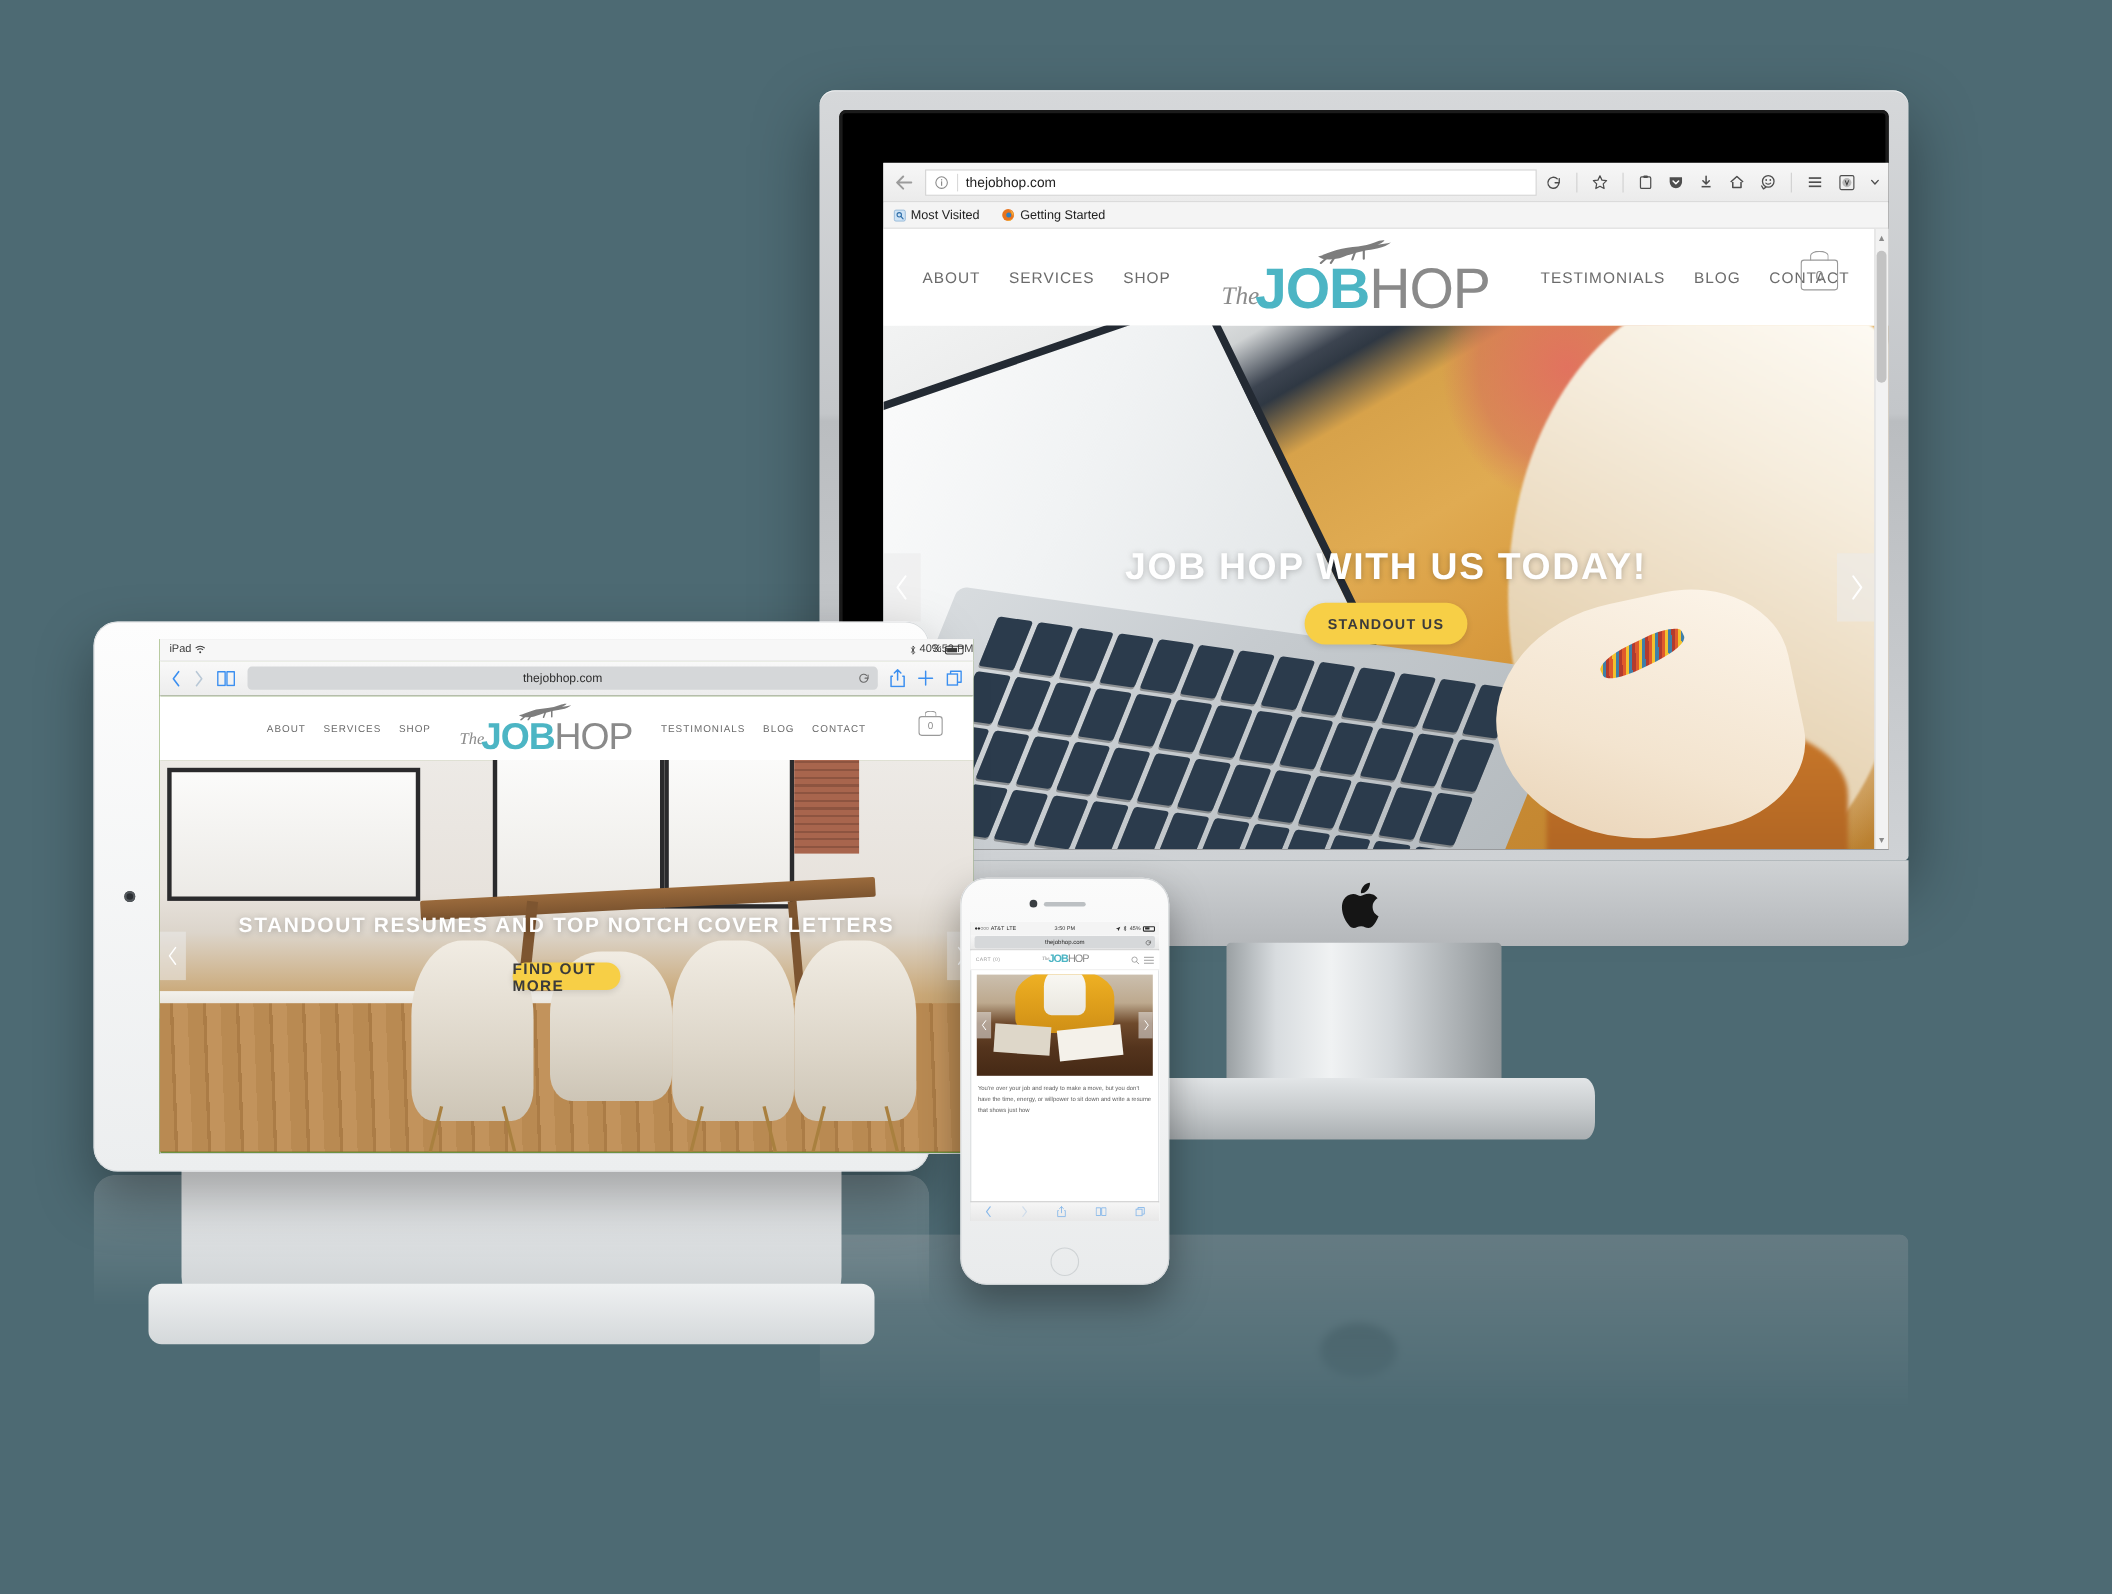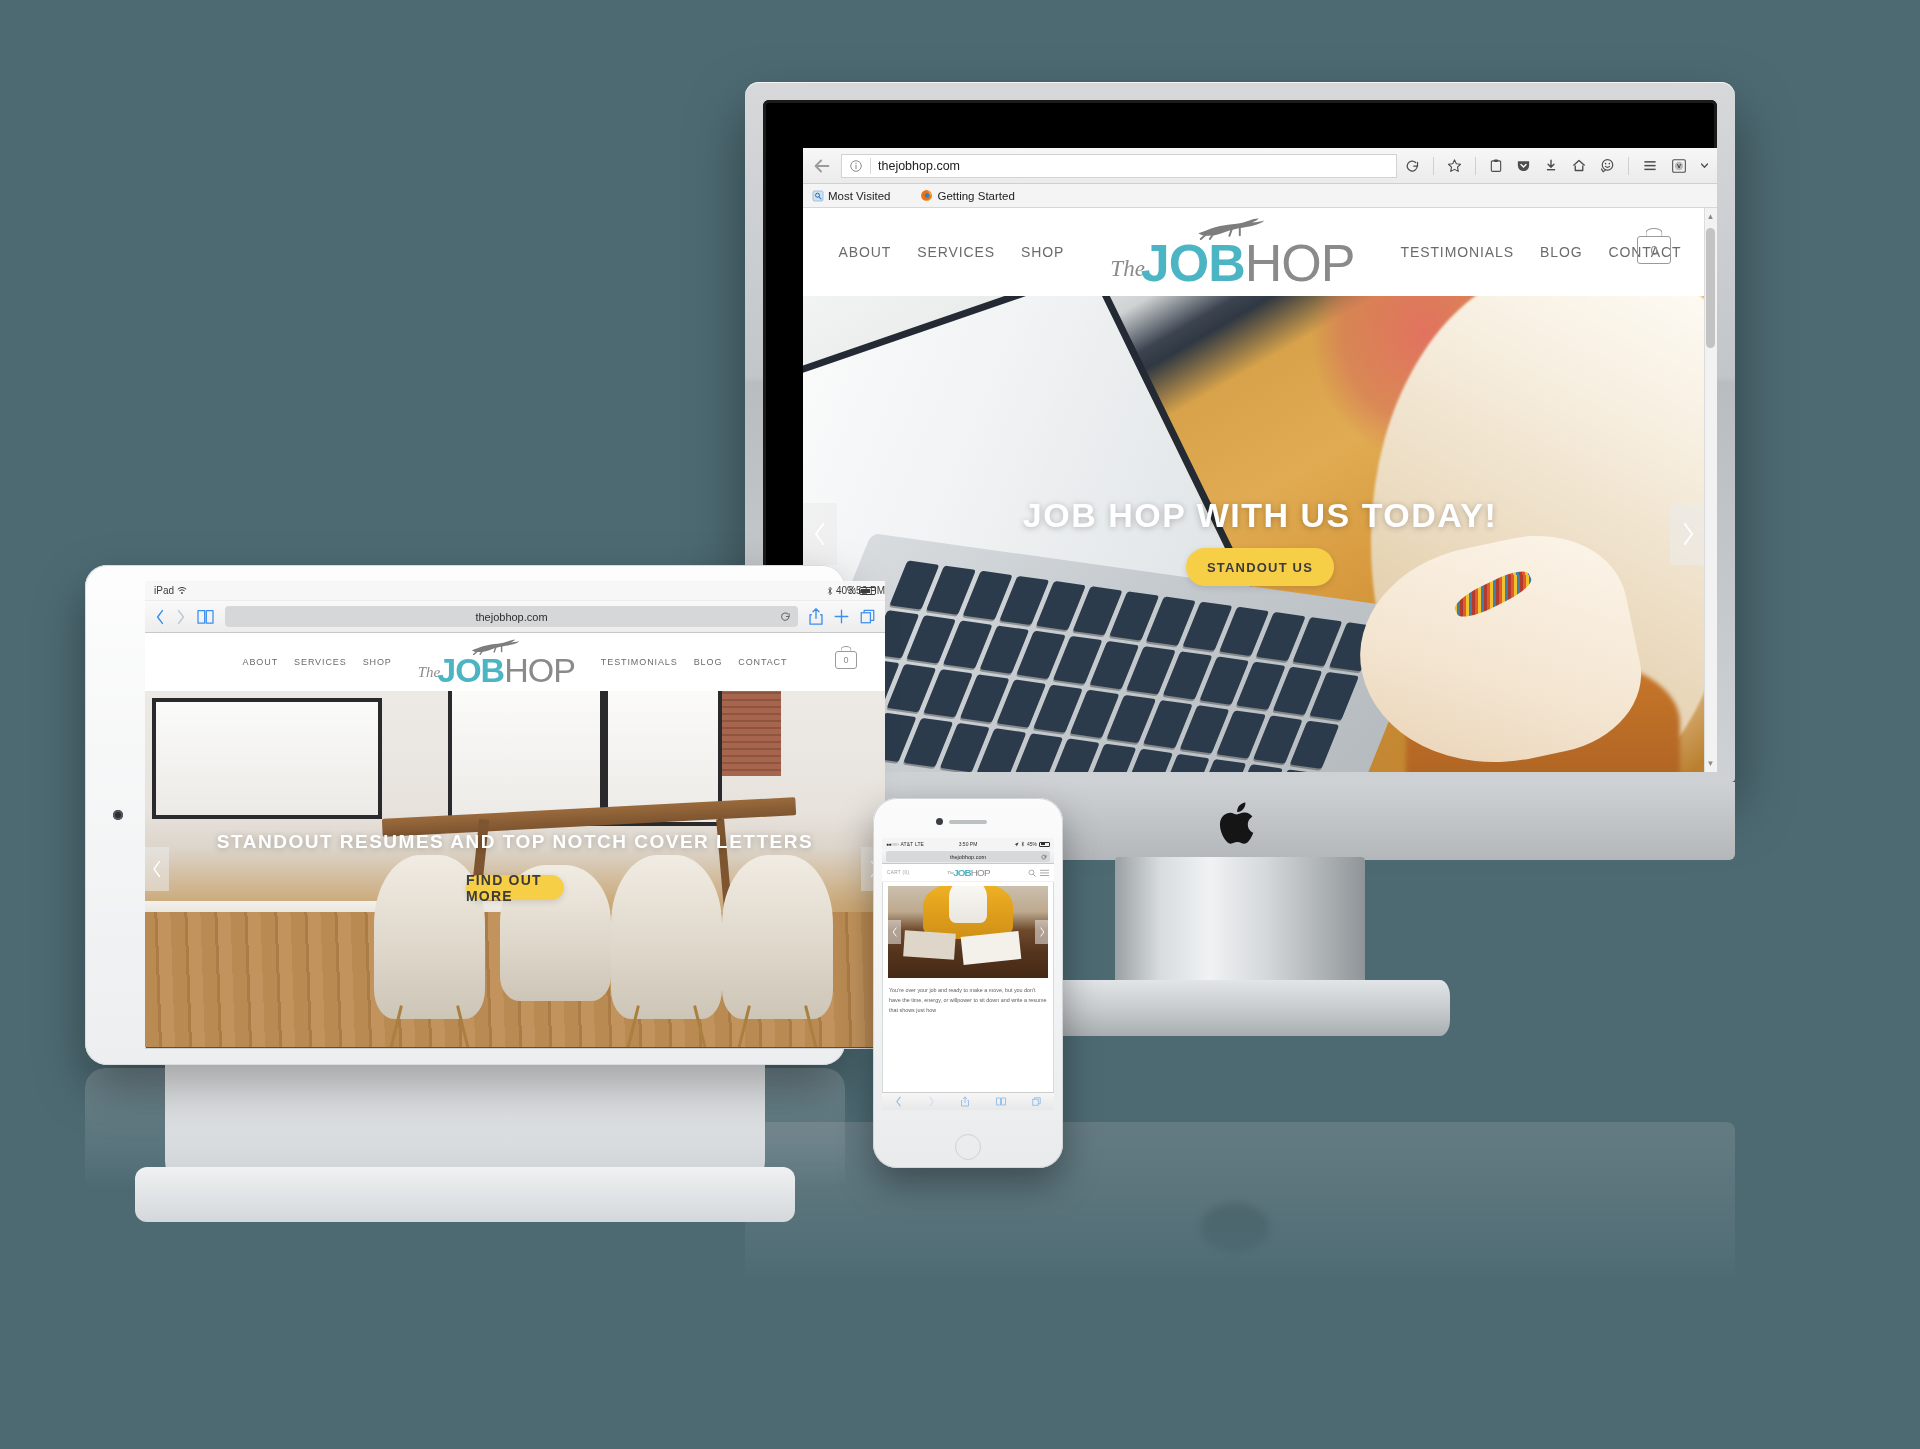--- a/index.html
+++ b/index.html
@@ -60,21 +60,21 @@
   .urlbar{
     flex:1 1 auto; height:24px; background:#fff; border:1px solid #d2d2d2;
     display:flex; align-items:center; gap:7px; padding:0 7px; font-size:12.5px; color:#222;
     min-width:0;
   }
   .ff-icons{ display:flex; align-items:center; gap:13px; flex:none; color:#4d4d4d;}
   .ff-icons svg{ display:block; }
   .ff-sep{ width:1px;height:18px;background:#d0d0d0; }
   .ff-bookmarks{
     height:24px; background:#f4f4f4; border-bottom:1px solid #d6d6d6;
-    display:flex; align-items:center; gap:24px; padding:0 9px; font-size:11.5px; color:#222;
+    display:flex; align-items:center; gap:14px; padding:0 9px; font-size:11.5px; color:#222;
   }
   .bm{ display:flex;align-items:center;gap:4px; }
   .ff-page{ position:relative; height:564px; background:#fff; overflow:hidden;}
   .ff-scroll{
     position:absolute;right:0;top:0;width:13px;height:100%;background:#f2f2f2;border-left:1px solid #dcdcdc;
   }
   .ff-thumb{ position:absolute;right:2px;top:20px;width:9px;height:120px;background:#c3c3c3;border-radius:5px;}
   .ff-arrow-up,.ff-arrow-dn{position:absolute;right:2px;width:9px;height:9px;color:#8a8a8a;font-size:8px;line-height:9px;text-align:center;}
   .ff-arrow-up{top:4px;} .ff-arrow-dn{bottom:4px;}
 
@@ -161,21 +161,21 @@
     border-radius:48% 40% 0 0; filter:blur(2px);
   }
 
   
   #ipad{ left:85px; top:565px; width:760px; height:500px; }
   .ipad-body{
     position:absolute; inset:0; background:linear-gradient(180deg,#fdfdfd 0%,#eceeef 100%);
     border-radius:22px; box-shadow:0 22px 50px rgba(0,0,0,.35), inset 0 0 0 1px #d9dcde;
   }
   .ipad-screen{
-    position:absolute; left:60px; top:16px; width:740px; height:468px; background:#6d28d9; overflow:hidden;
+    position:absolute; left:60px; top:16px; width:740px; height:468px; background:#4d7c0f; overflow:hidden;
     box-shadow:inset 0 0 0 1px #cfd2d4;
   }
   .ipad-cam{ position:absolute; left:28px; top:50%; margin-top:-5px; width:10px;height:10px;border-radius:50%;
     background:#2b2f33; box-shadow:inset 0 0 0 2px #53585c;}
   .ipad-home{ position:absolute; right:18px; top:50%; margin-top:-20px; width:40px;height:40px;border-radius:50%;
     border:1.5px solid #d3d6d8; display:flex;align-items:center;justify-content:center;}
   .ipad-home i{ width:15px;height:15px;border:1.6px solid #c2c6c9;border-radius:3px;display:block;}
   .ipad-stand{
     position:absolute; left:50%; transform:translateX(-50%); top:492px; width:600px; height:130px;
     background:linear-gradient(180deg,#f3f5f6 0%,#e0e3e5 45%,#cdd1d3 100%);

